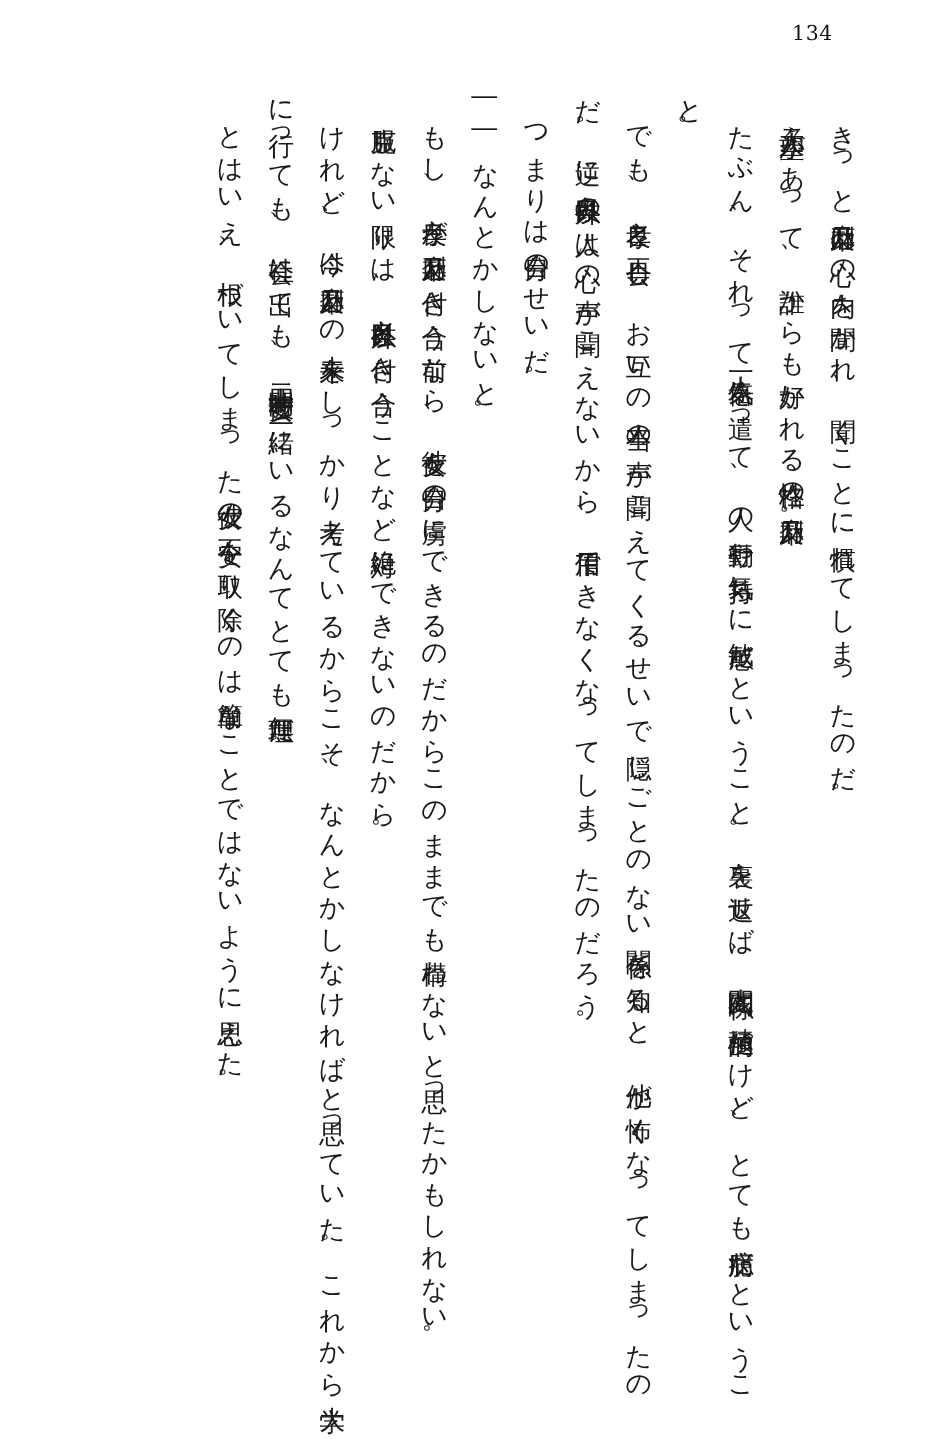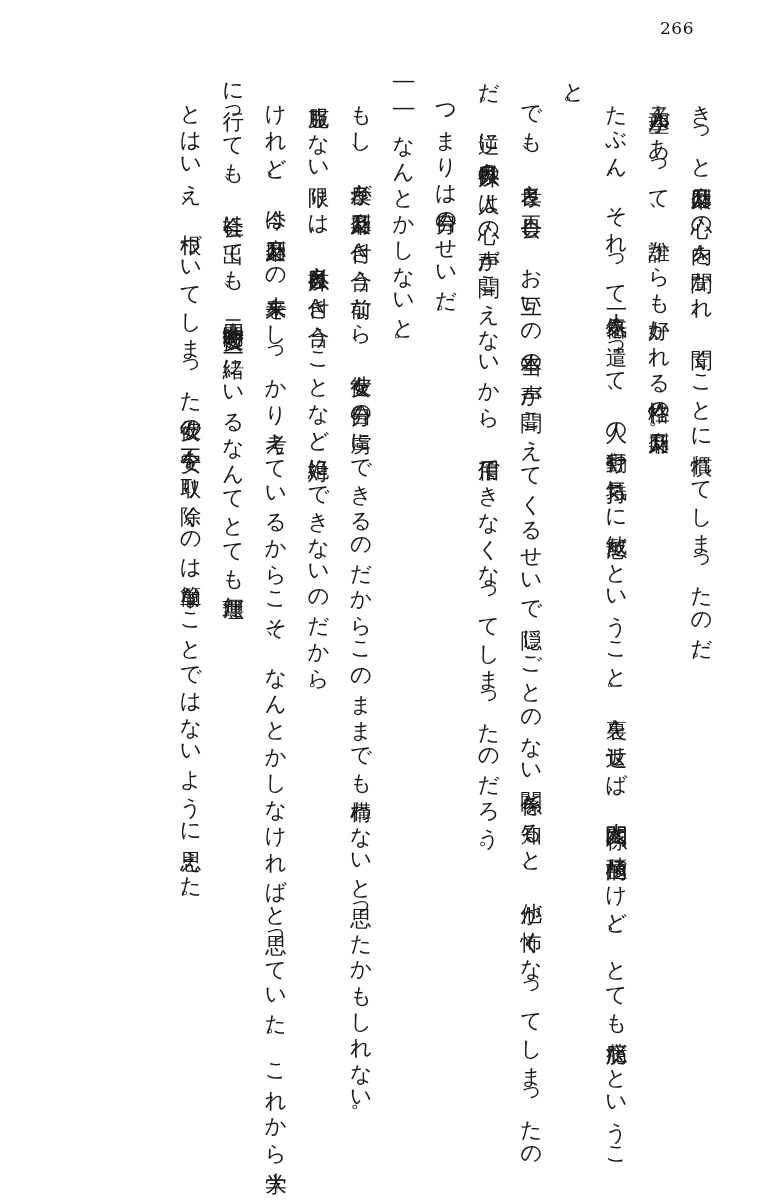--- a/index.html
+++ b/index.html
@@ -60,21 +60,21 @@
   }
   .para.noindent {
     text-indent: 0;
   }
 </style>
 </head>
 <body>
 
 <div class="page">
 
-  <div class="page-number">266</div>
+  <div class="page-number">134</div>
 
   <div class="text-block">
     <div class="para">きっと麻梨乃は心の内を聞かれ、聞くことに慣れてしまったのだ。</div>
     <div class="para">元々人望があって、誰からも好かれる性格の麻梨乃。</div>
     <div class="para">たぶん、それって人一倍気を遣って、人の行動や気持ちに敏感だということ。裏を返せば、人間関係に積極的だけど、とても臆病だということ。</div>
     <div class="para">でも、良孝と再会し、お互いの本当の声が聞こえてくるせいで隠しごとのない関係を知ると、他が怖くなってしまったのだ。逆に良孝以外の人は心の声が聞こえないから、信用できなくなってしまったのだろう。</div>
     <div class="para">つまりは自分のせいだ。</div>
     <div class="para noindent">――なんとかしないと。</div>
     <div class="para">もし、良孝が麻梨乃と付き合う前なら、彼女を自分の虜にできるのだからこのままでも構わないと思ったかもしれない。</div>
     <div class="para">克服しない限りは、良孝以外と付き合うことなど絶対にできないのだから。</div>

